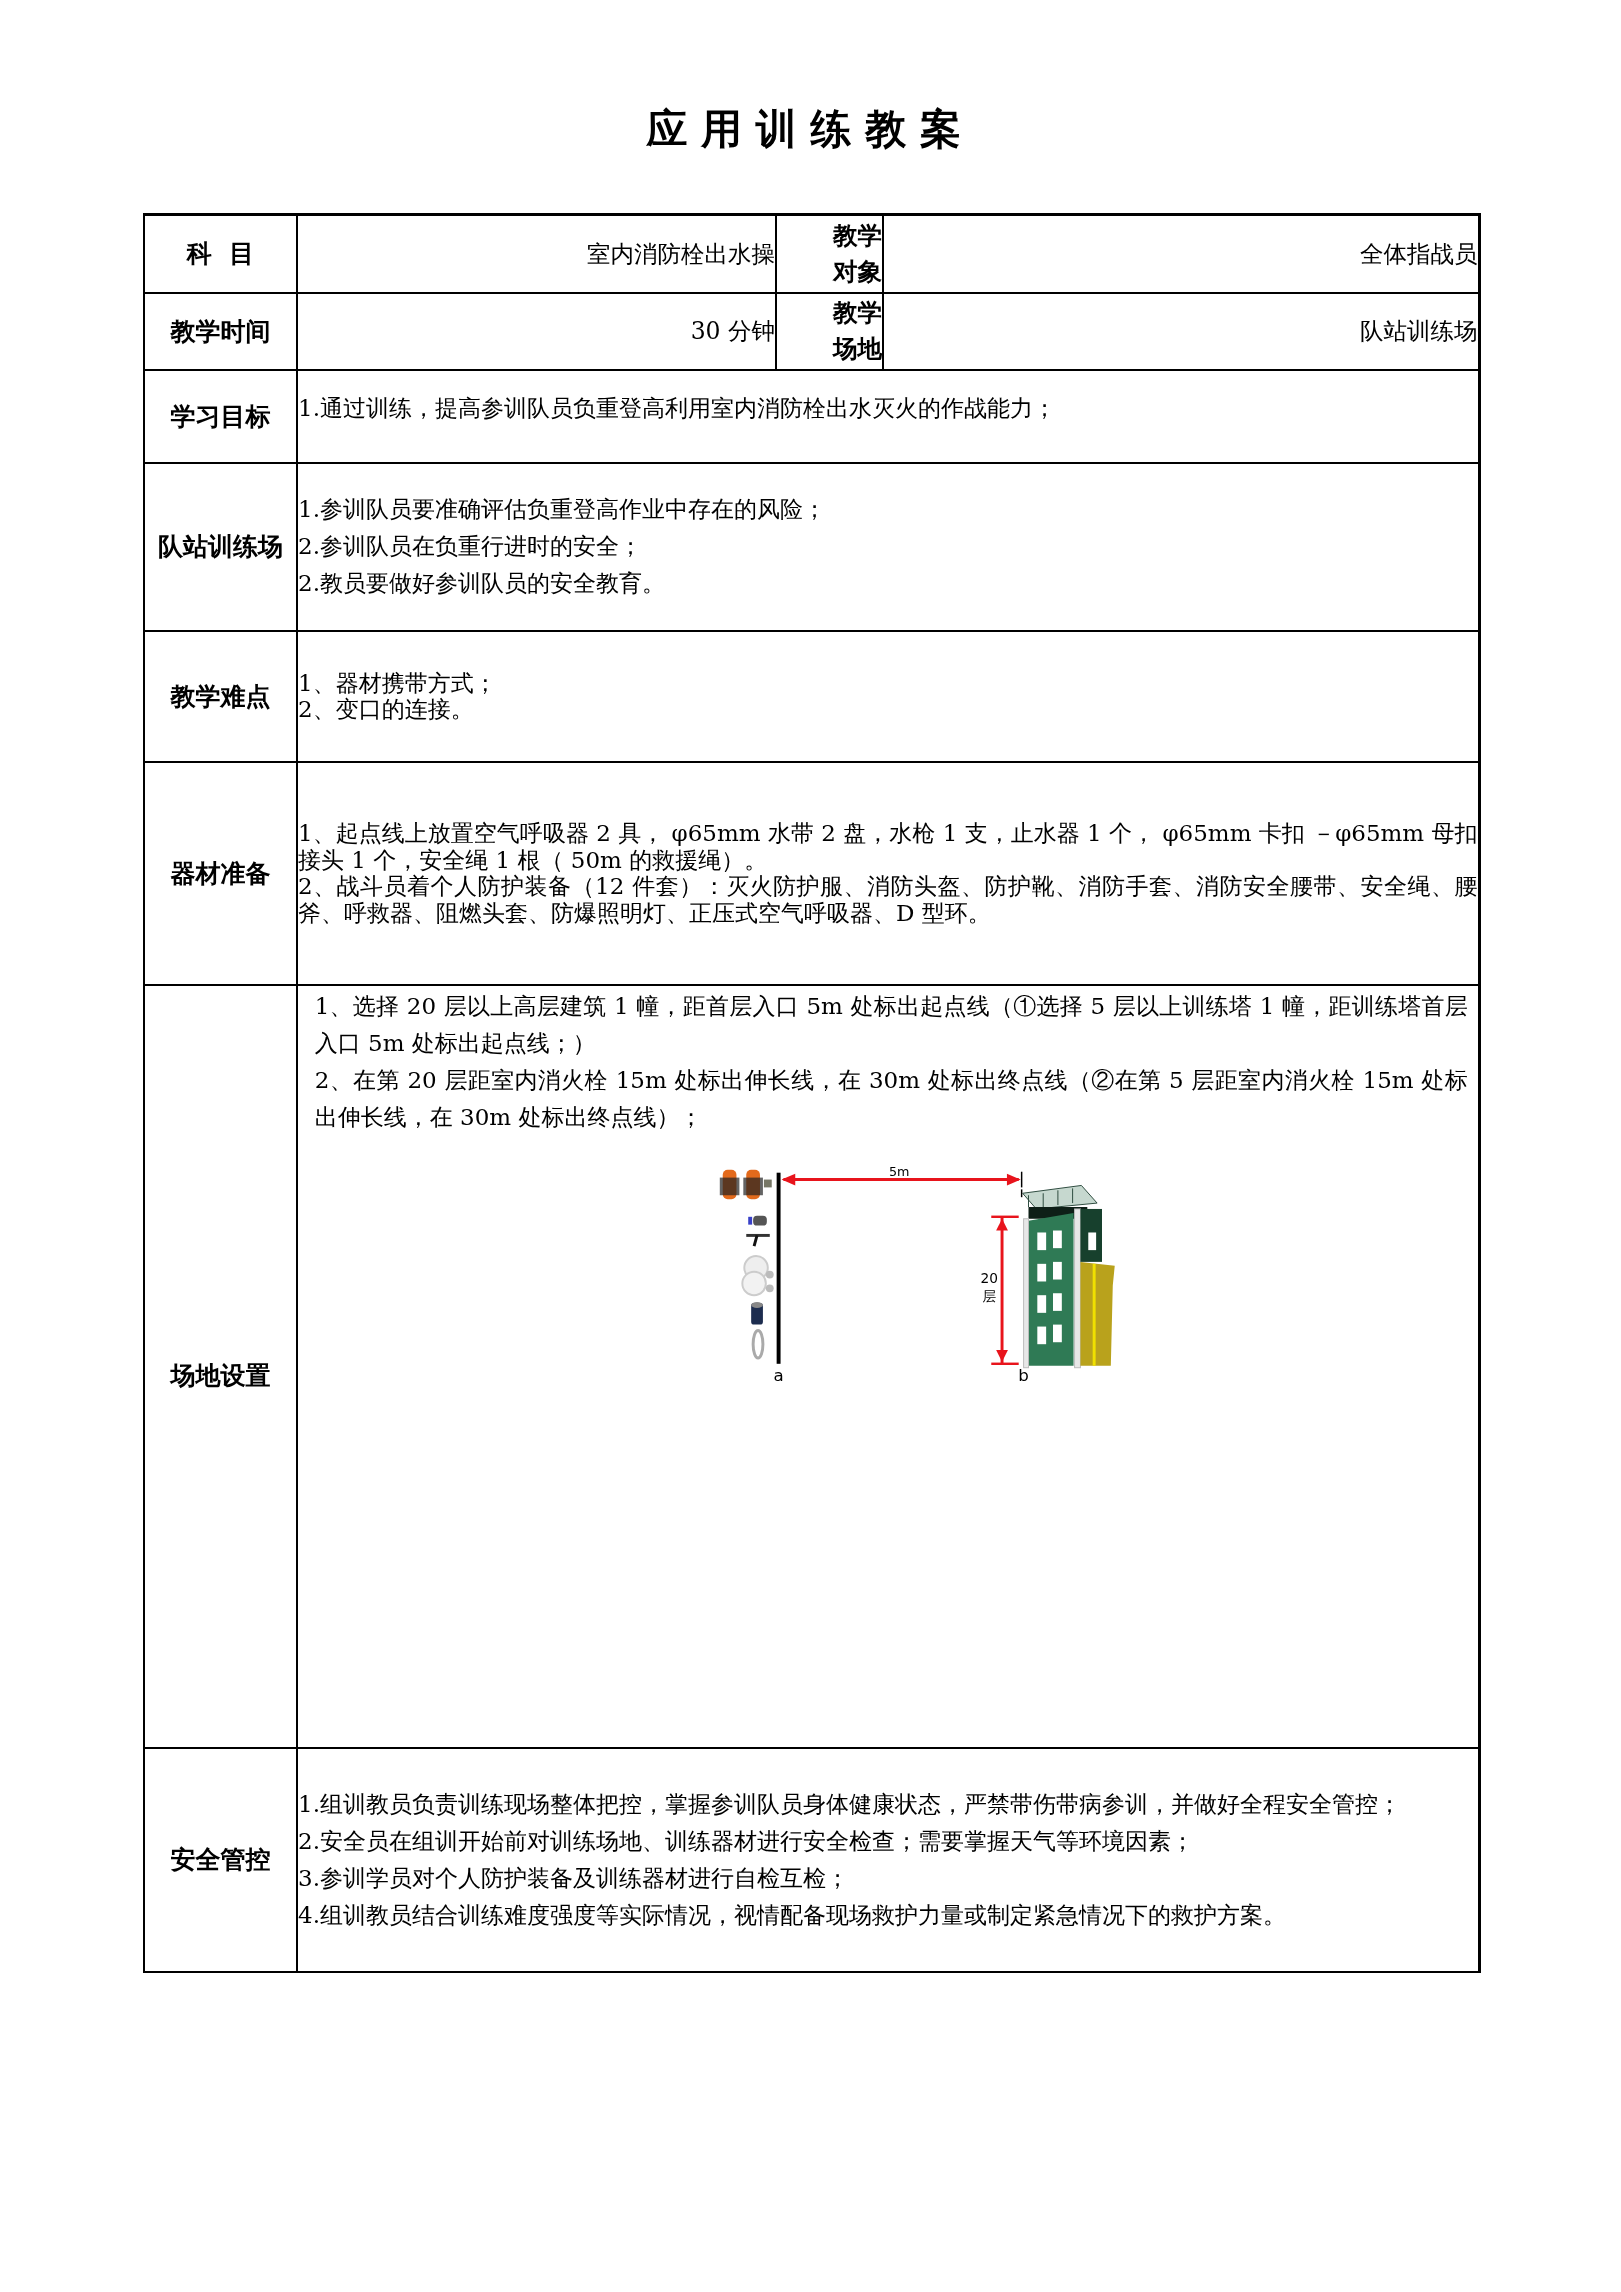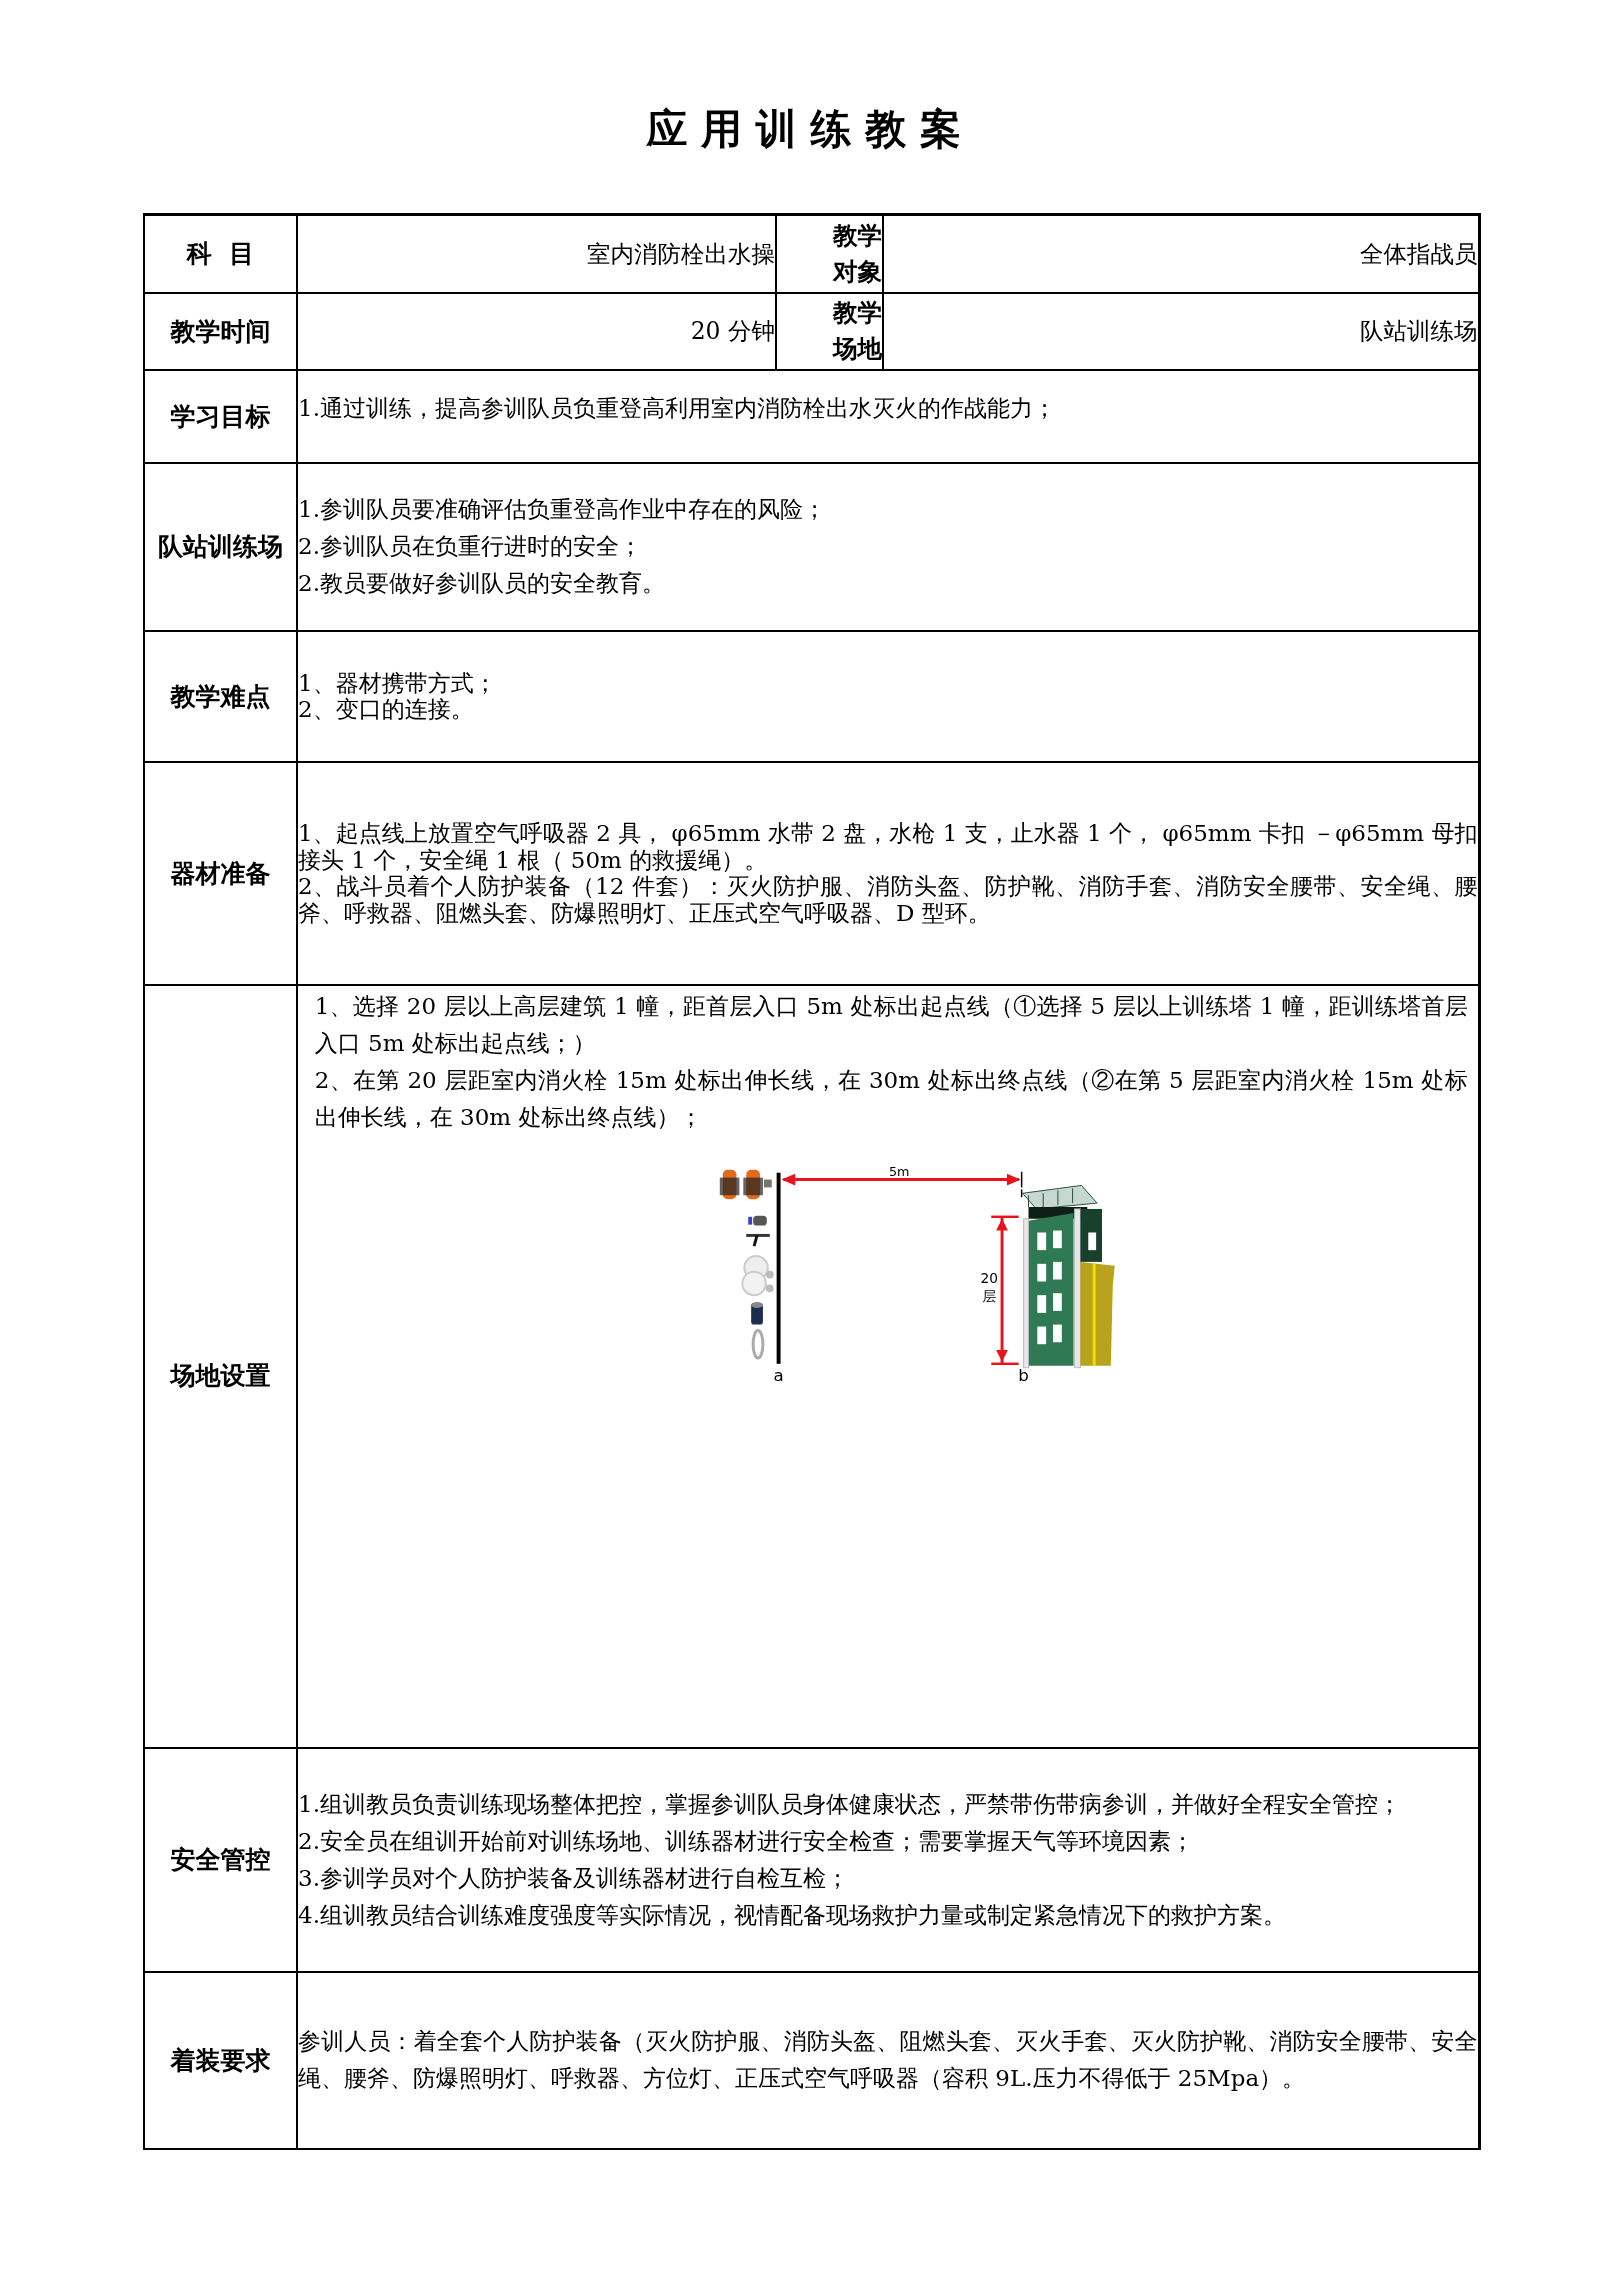--- a/index.html
+++ b/index.html
@@ -39,21 +39,21 @@
     <td class="val">室内消防栓出水操</td>
     <td class="lbl2">
       <div>教学</div>
       <div>对象</div>
     </td>
     <td class="val last-col">全体指战员</td>
   </tr>
 
   <tr style="height:77px">
     <td class="lbl">教学时间</td>
-    <td class="val">20 分钟</td>
+    <td class="val">30 分钟</td>
     <td class="lbl2">
       <div>教学</div>
       <div>场地</div>
     </td>
     <td class="val last-col">队站训练场</td>
   </tr>
 
   <tr style="height:93px">
     <td class="lbl">学习目标</td>
     <td colspan="3" class="content last-col" style="vertical-align:top; padding-top:19.6px;">
@@ -186,21 +186,15 @@
   <tr style="height:224px">
     <td class="lbl">安全管控</td>
     <td colspan="3" class="content last-col">
       <span class="line">1.组训教员负责训练现场整体把控，掌握参训队员身体健康状态，严禁带伤带病参训，并做好全程安全管控；</span>
       <span class="line">2.安全员在组训开始前对训练场地、训练器材进行安全检查；需要掌握天气等环境因素；</span>
       <span class="line">3.参训学员对个人防护装备及训练器材进行自检互检；</span>
       <span class="line">4.组训教员结合训练难度强度等实际情况，视情配备现场救护力量或制定紧急情况下的救护方案。</span>
     </td>
   </tr>
 
-  <tr style="height:177px">
-    <td class="lbl">着装要求</td>
-    <td colspan="3" class="content last-col">
-      <span class="line">参训人员：着全套个人防护装备（灭火防护服、消防头盔、阻燃头套、灭火手套、灭火防护靴、消防安全腰带、安全绳、腰斧、防爆照明灯、呼救器、方位灯、正压式空气呼吸器（容积 9L.压力不得低于 25Mpa）。</span>
-    </td>
-  </tr>
 </tbody>
   </table>
 
 
 </body></html>

